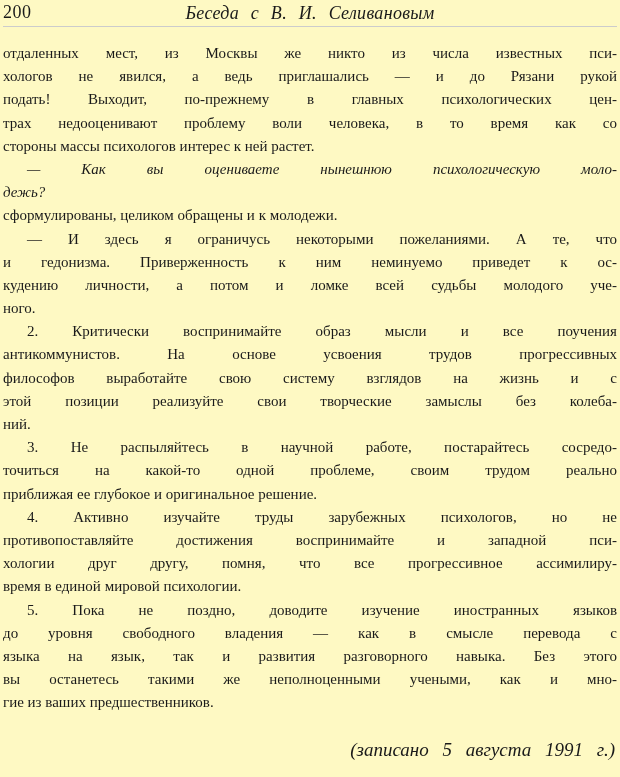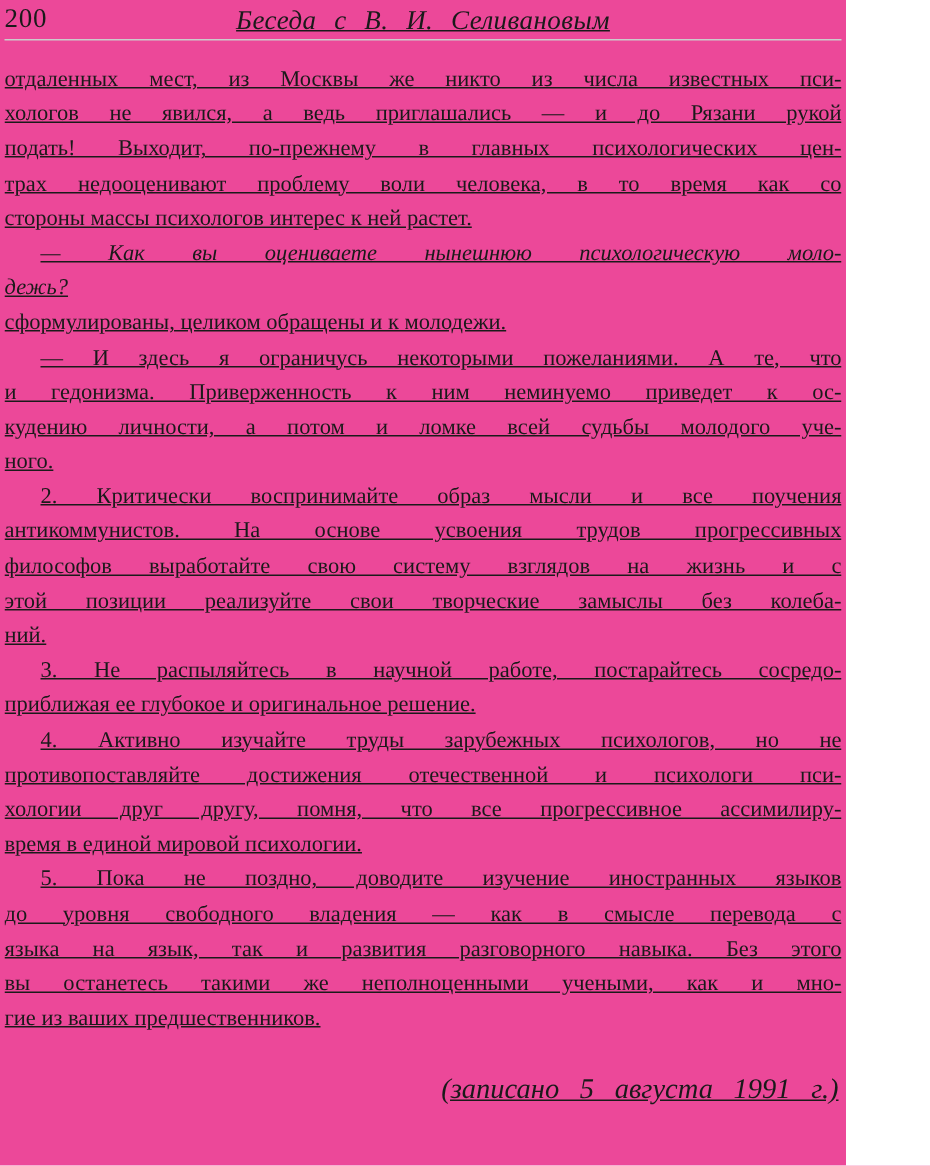--- a/index.html
+++ b/index.html
@@ -1,25 +1,24 @@
 <!DOCTYPE html>
 <html><head>
 <meta charset="utf-8">
 <style>
   html, body { margin: 0; padding: 0; background: #ffffff; }
   .page {
-    width: 564px; height: 777px;
-    background: #ec4899;
+    width: 620px; height: 777px;
+    background: #fef9c3;
     color: #1a1a1a;
     font-family: "Liberation Serif", "DejaVu Serif", serif;
     box-sizing: border-box;
     padding: 0 3px;
     overflow: hidden;
     position: relative;
-    text-decoration: underline;
   }
   .header {
     position: relative;
     padding-top: 3px;
     height: 21px;
     text-align: center;
     font-size: 18px;
     line-height: 20px;
   }
   .pagenum {
@@ -102,26 +101,27 @@
     <div class="para">
       <div class="line indent">2. Критически воспринимайте образ мысли и все поучения</div>
       <div class="line">антикоммунистов. На основе усвоения трудов прогрессивных</div>
       <div class="line">философов выработайте свою систему взглядов на жизнь и с</div>
       <div class="line">этой позиции реализуйте свои творческие замыслы без колеба-</div>
       <div class="line last">ний.</div>
     </div>
 
     <div class="para">
       <div class="line indent">3. Не распыляйтесь в научной работе, постарайтесь сосредо-</div>
+      <div class="line">точиться на какой-то одной проблеме, своим трудом реально</div>
       <div class="line last">приближая ее глубокое и оригинальное решение.</div>
     </div>
 
     <div class="para">
       <div class="line indent">4. Активно изучайте труды зарубежных психологов, но не</div>
-      <div class="line">противопоставляйте достижения отечественной и психологи пси-</div>
+      <div class="line">противопоставляйте достижения воспринимайте и западной пси-</div>
       <div class="line">хологии друг другу, помня, что все прогрессивное ассимилиру-</div>
       <div class="line last">время в единой мировой психологии.</div>
     </div>
 
     <div class="para">
       <div class="line indent">5. Пока не поздно, доводите изучение иностранных языков</div>
       <div class="line">до уровня свободного владения — как в смысле перевода с</div>
       <div class="line">языка на язык, так и развития разговорного навыка. Без этого</div>
       <div class="line">вы останетесь такими же неполноценными учеными, как и мно-</div>
       <div class="line last">гие из ваших предшественников.</div>

